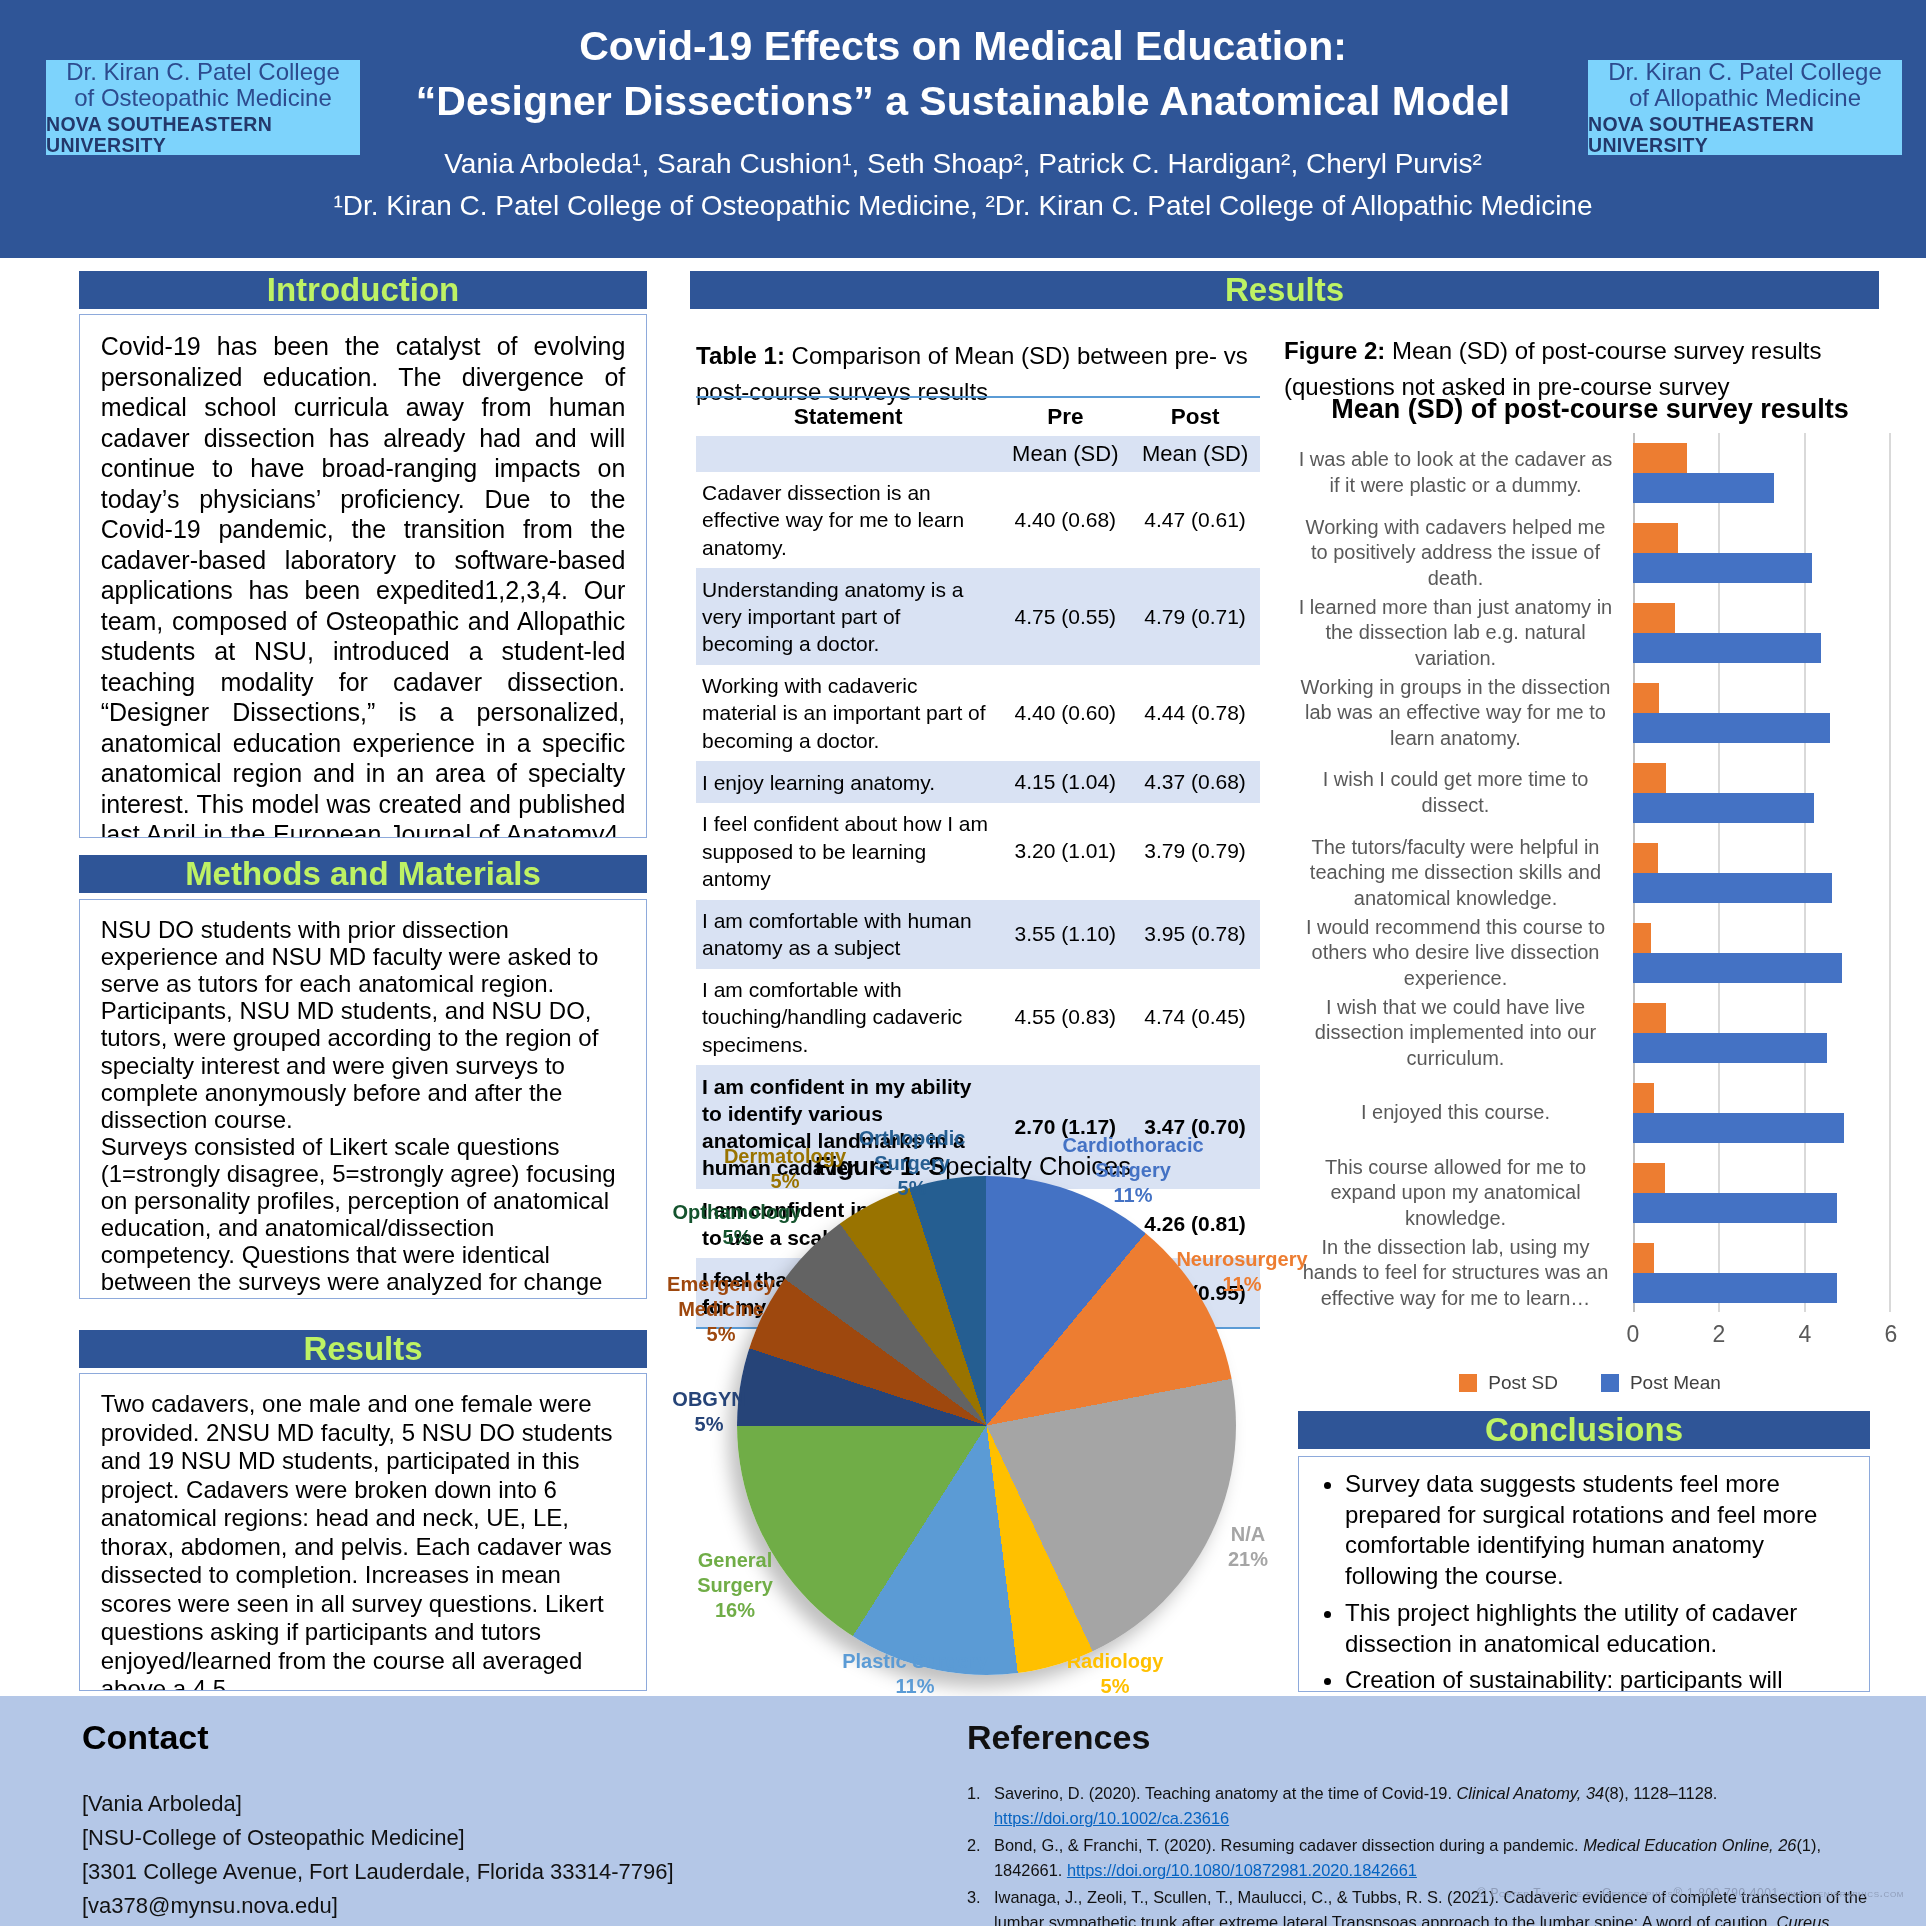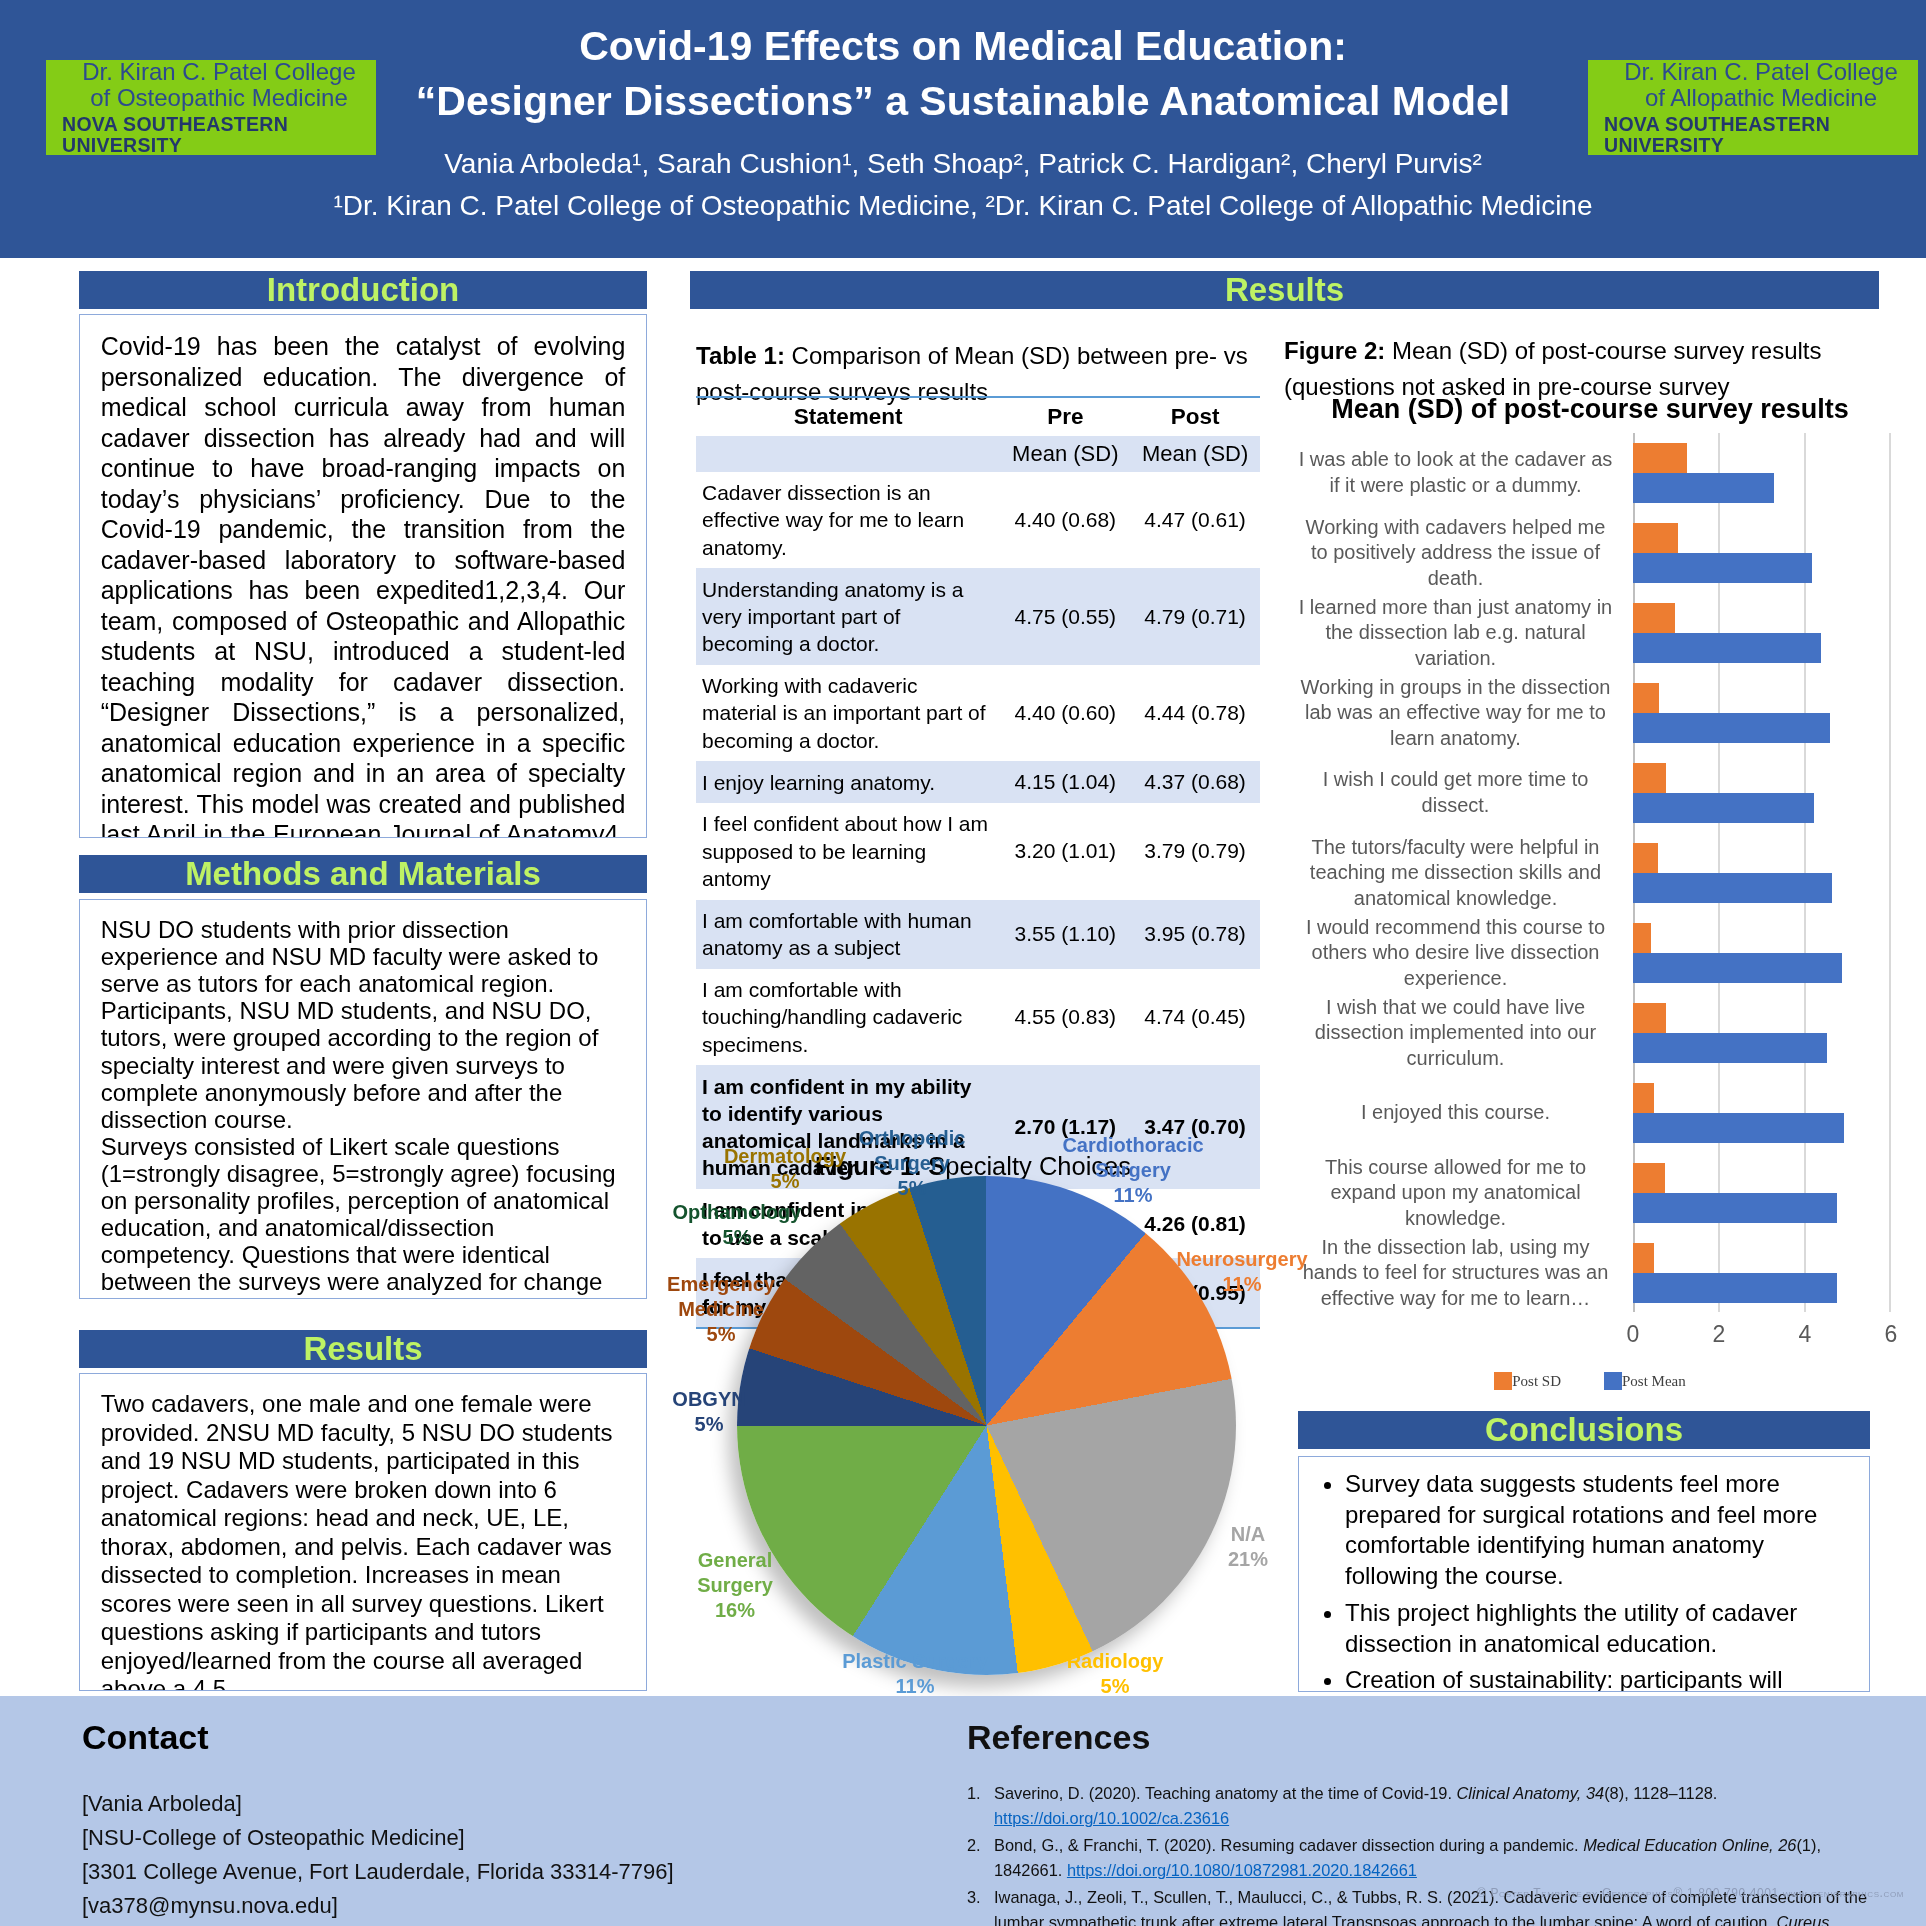--- a/index.html
+++ b/index.html
@@ -2,22 +2,22 @@
 <html style="font-size:9.7px"><head>
 <meta charset="utf-8">
 <style>
   html,body{margin:0;padding:0;}
   body{
     width:1926px;height:1926px;position:relative;overflow:hidden;
     background:#ffffff;font-family:"Liberation Sans", sans-serif;color:#000;
   }
   
   .poster-header{position:absolute;left:0;top:0;width:1926px;height:258px;background:#2F5597;}
-  .logo-box{position:absolute;top:60px;width:314px;height:95px;background:#84cc16;
-    display:flex;flex-direction:column;justify-content:center;align-items:center;line-height:1.08;padding-left:16px;}
+  .logo-box{position:absolute;top:60px;width:314px;height:95px;background:#7dd3fc;
+    display:flex;flex-direction:column;justify-content:center;align-items:center;line-height:1.08;}
   .logo-box .l1,.logo-box .l2{font-size:24px;color:#2d4b8e;}
   .logo-box .l3{font-size:19.5px;font-weight:bold;color:#23386b;letter-spacing:0.3px;margin-top:3.6px;}
   .logo-left{left:46px;}
   .logo-right{left:1588px;}
   .title-line1{position:absolute;left:0;top:23px;width:100%;text-align:center;
     font-size:41px;font-weight:bold;color:#fff;}
   .title-line2{position:absolute;left:0;top:78px;width:100%;text-align:center;
     font-size:41px;font-weight:bold;color:#fff;}
   .authors-line{position:absolute;left:0;top:148px;width:100%;text-align:center;font-size:28px;color:#fff;}
   .affil-line{position:absolute;left:0;top:190px;width:100%;text-align:center;font-size:28px;color:#fff;}
@@ -60,21 +60,21 @@
   .cat-label{height:80px;display:flex;align-items:center;justify-content:center;
     text-align:center;font-size:20px;line-height:1.28;color:#595959;padding:0 6px;box-sizing:border-box;}
   .bar-cell{height:80px;display:flex;flex-direction:column;justify-content:center;}
   .bar{height:30px;}
   .bar.sd{background:#ED7D31;}
   .bar.mean{background:#4472C4;}
   .ticks-row{position:absolute;left:344px;top:888px;width:258px;height:36px;}
   .tick{position:absolute;transform:translateX(-50%);font-size:23px;color:#595959;}
   .legend-row{position:absolute;left:0;top:939px;width:602px;display:flex;
     justify-content:center;gap:43px;align-items:center;}
-  .legend-item{display:flex;align-items:center;font-size:15px;color:#404040;font-family:Liberation Serif, serif;}
+  .legend-item{display:flex;align-items:center;gap:11px;font-size:19px;color:#404040;}
   .swatch{width:18px;height:18px;display:inline-block;}
 
   
   .fig1-title{position:absolute;left:666px;top:1152px;width:614px;text-align:center;font-size:25.5px;}
   .fig1-title b{font-weight:bold;}
   .pie-wrap{position:absolute;left:657px;top:1152px;width:815px;height:550px;pointer-events:none;}
   .pie-circle{position:absolute;left:80px;top:24px;width:499px;height:499px;border-radius:50%;
     box-shadow:-8.5px 12px 18px rgba(0,0,0,0.25);}
   .pie-label{position:absolute;transform:translate(-50%,-50%);text-align:center;
     font-size:20px;font-weight:bold;line-height:1.25;}

